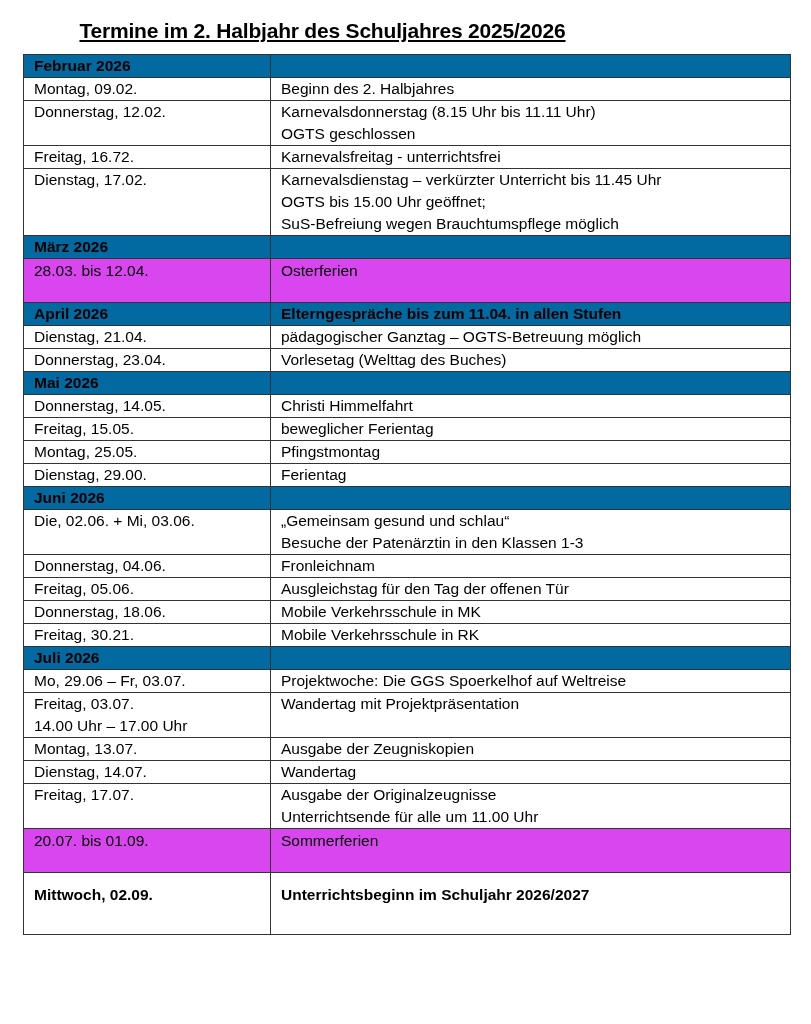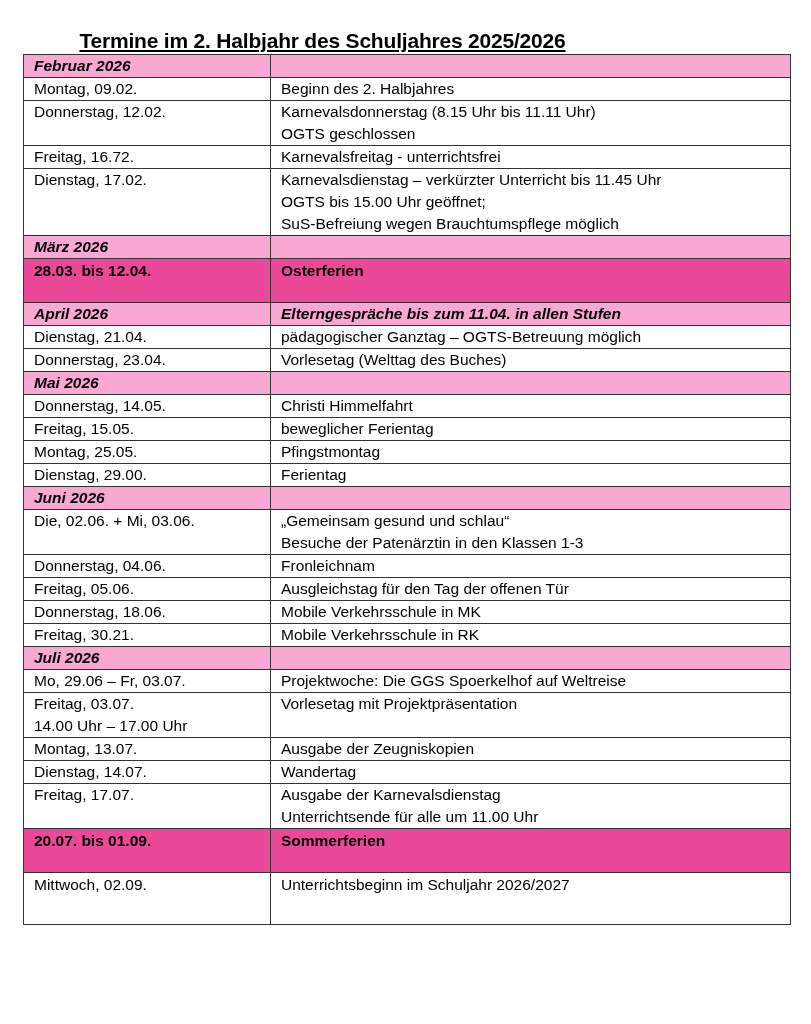--- a/index.html
+++ b/index.html
@@ -4,36 +4,35 @@
 <style>
   html, body { margin: 0; padding: 0; background: #ffffff; }
   body {
     width: 811px; height: 1024px; position: relative; overflow: hidden;
     font-family: "Liberation Sans", sans-serif; color: #000;
   }
   .title {
     position: absolute; top: 19px; left: 0; width: 645px; text-align: center;
     font-size: 21px; font-weight: bold; text-decoration: underline;
     letter-spacing: -0.2px;
-    margin-top: 10px;
   }
   table.cal {
     position: absolute; top: 54px; left: 23px; width: 767px;
     border-collapse: collapse; table-layout: fixed;
     font-size: 15.5px; line-height: 22px;
   }
   table.cal col.c1 { width: 247px; }
   table.cal col.c2 { width: 520px; }
   table.cal td {
     border: 1.5px solid #333;
     padding: 0 0 0 10px; vertical-align: top;
   }
-  tr.month td { background: #f9a8d4; font-weight: bold; font-style: italic; }
-  tr.highlight td { background: #ec4899; font-weight: bold; padding-top: 1px; height: 42px; margin-top: 24px; }
-  tr.final td { font-weight: normal; height: 50px; padding-top: 1px; }
+  tr.month td { background: #0369a1; font-weight: bold; }
+  tr.highlight td { background: #d946ef; font-weight: normal; padding-top: 1px; height: 42px; margin-top: 24px; }
+  tr.final td { font-weight: bold; height: 50px; padding-top: 11px; }
   td .line { display: block; }
 </style>
 </head>
 <body>
 
 <div class="title">Termine im 2. Halbjahr des Schuljahres 2025/2026</div>
 
 <table class="cal">
   <colgroup>
       <col class="c1">
@@ -227,21 +226,21 @@
         <td>
           <span class="line">Projektwoche: Die GGS Spoerkelhof auf Weltreise</span>
         </td>
       </tr>
       <tr class="entry">
         <td>
           <span class="line">Freitag, 03.07.</span>
           <span class="line">14.00 Uhr – 17.00 Uhr</span>
         </td>
         <td>
-          <span class="line">Vorlesetag mit Projektpräsentation</span>
+          <span class="line">Wandertag mit Projektpräsentation</span>
         </td>
       </tr>
       <tr class="entry">
         <td>
           <span class="line">Montag, 13.07.</span>
         </td>
         <td>
           <span class="line">Ausgabe der Zeugniskopien</span>
         </td>
       </tr>
@@ -251,21 +250,21 @@
         </td>
         <td>
           <span class="line">Wandertag</span>
         </td>
       </tr>
       <tr class="entry">
         <td>
           <span class="line">Freitag, 17.07.</span>
         </td>
         <td>
-          <span class="line">Ausgabe der Karnevalsdienstag</span>
+          <span class="line">Ausgabe der Originalzeugnisse</span>
           <span class="line">Unterrichtsende für alle um 11.00 Uhr</span>
         </td>
       </tr>
       <tr class="highlight">
         <td>
           <span class="line">20.07. bis 01.09.</span>
         </td>
         <td>
           <span class="line">Sommerferien</span>
         </td>

